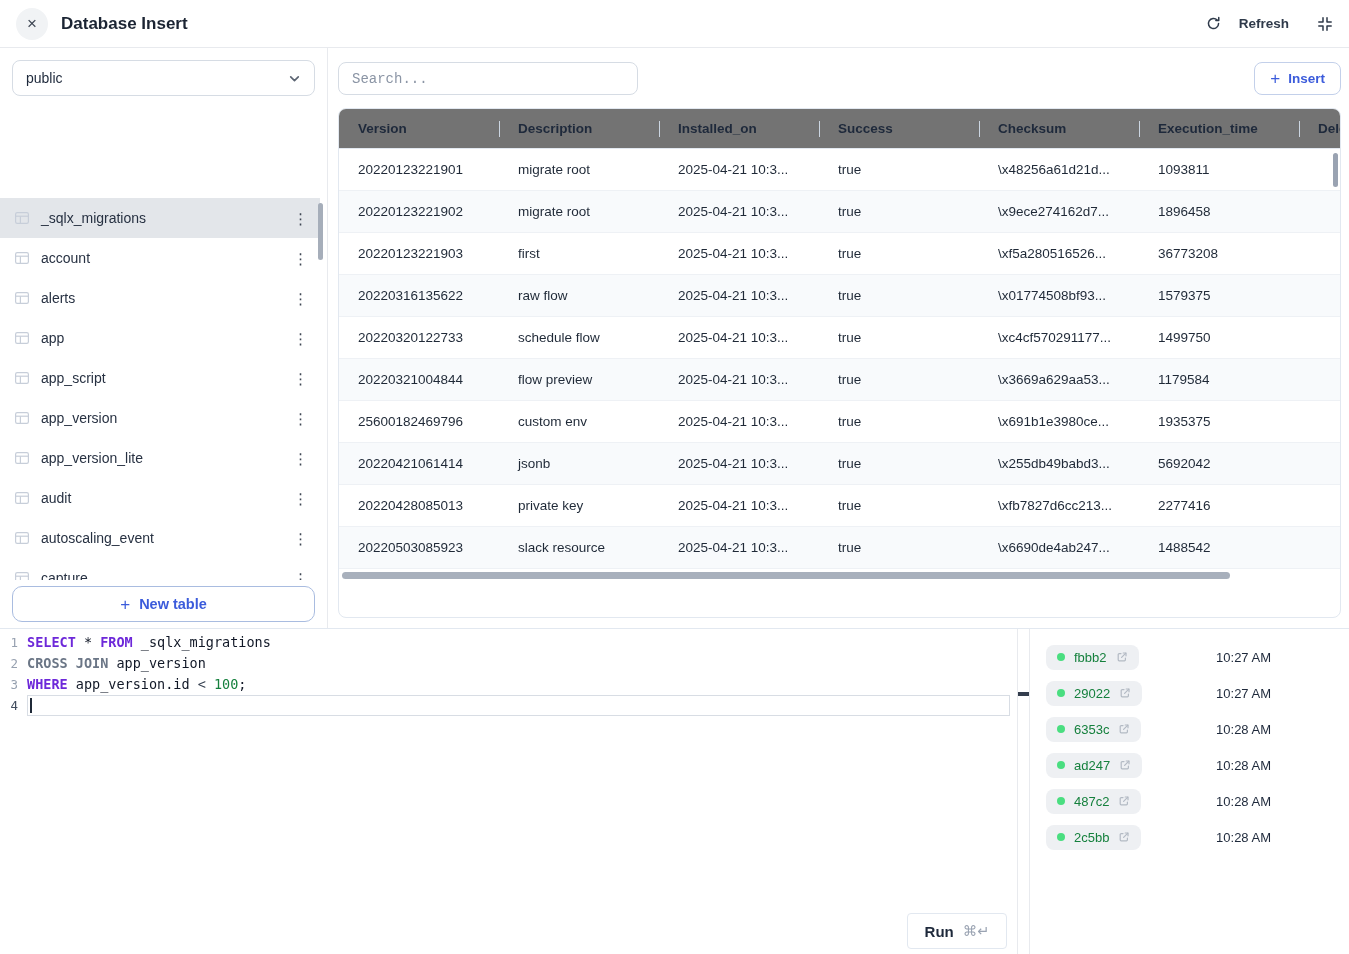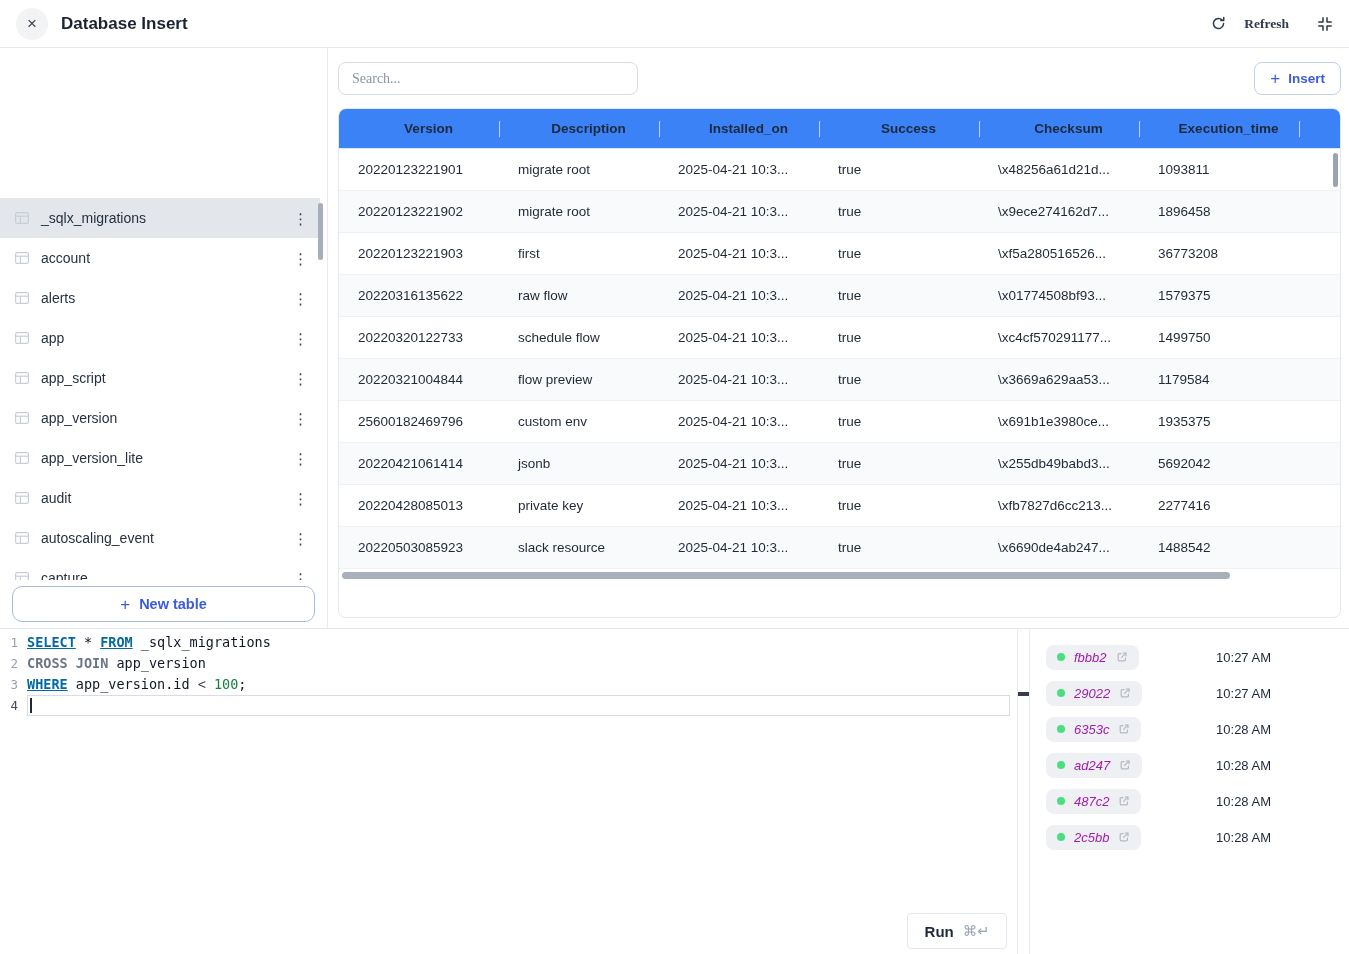--- a/index.html
+++ b/index.html
@@ -9,33 +9,33 @@
 
   
   .topbar { height:48px; display:flex; align-items:center; padding:0 16px;
             border-bottom:1px solid #e8eaee; background:#fff; }
   .close-btn { width:32px; height:32px; border-radius:50%; background:#f1f3f5; border:none;
                font-size:17px; color:#3f4754; display:flex; align-items:center; justify-content:center;
                cursor:pointer; margin-right:13px; }
   .page-title { font-size:17px; font-weight:700; color:#1b2433; }
   .topbar-right { margin-left:auto; display:flex; align-items:center; gap:28px; }
   .refresh-btn { display:flex; align-items:center; gap:18px; background:none; border:none;
-                 font-family:Liberation Serif, serif; font-size:13.5px; font-weight:600; color:#2f3a4a; cursor:pointer; }
+                 font-family:Liberation Sans, sans-serif; font-size:13.5px; font-weight:600; color:#2f3a4a; cursor:pointer; }
   .icon-btn { background:none; border:none; cursor:pointer; display:flex; align-items:center; }
 
   
   .content { display:flex; height:580px; }
 
   .sidebar { width:328px; flex:0 0 328px; border-right:1px solid #e8eaee; position:relative;
              padding:12px 12px 0; background:#fff; }
   .schema-select { height:36px; border:1px solid #d6dce4; border-radius:8px; background:#fff;
                    display:flex; align-items:center; justify-content:space-between; padding:0 13px;
                    font-size:14px; color:#1e293b; margin-bottom:10px; cursor:pointer; }
   .side-search, .main-search { height:36px; border:1px solid #d6dce4; border-radius:8px;
-                   width:100%; padding:0 13px; font-family:Liberation Serif, serif; font-size:14px; color:#1e293b; outline:none; }
+                   width:100%; padding:0 13px; font-family:Liberation Mono, monospace; font-size:14px; color:#1e293b; outline:none; }
   .side-search::placeholder, .main-search::placeholder { color:#8b95a5; }
   .table-list { position:absolute; top:150px; left:0; right:7px; bottom:48px; overflow:hidden; }
   .side-item { height:40px; display:flex; align-items:center; gap:11px; padding:0 12px 0 14px;
                font-size:14px; color:#273142; cursor:pointer; }
   .side-item.selected { background:#e3e6ea; }
   .side-item .kebab { margin-left:auto; color:#3f4754; font-size:15px; letter-spacing:0;
                       background:none; border:none; cursor:pointer; line-height:1; }
   .side-scrollbar { position:absolute; right:4px; top:155px; width:5px; height:57px;
                     border-radius:3px; background:#a6aeba; }
   .new-table-btn { position:absolute; left:12px; right:12px; bottom:6px; height:36px;
@@ -46,22 +46,22 @@
 
   .main { flex:1; position:relative; padding:14px 8px 0 10px; overflow:hidden; }
   .main-toolbar { display:flex; justify-content:space-between; align-items:center; margin-bottom:13px; }
   .main-search { width:300px; height:33px; }
   .insert-btn { height:33px; padding:0 15px; border:1px solid #c3d0ea; border-radius:8px; background:#fff;
                 color:#3b5bdb; font-family:inherit; font-weight:700; font-size:13.5px;
                 display:flex; align-items:center; gap:8px; cursor:pointer; }
 
   .table-card { position:relative; border:1px solid #e2e8f0; border-radius:8px; height:510px;
                 overflow:hidden; background:#fff; }
-  .thead { display:flex; height:40px; background:#3b82f6; border-bottom:1px solid #e2e8f0;
-           align-items:center; overflow:hidden;text-align:center; }
+  .thead { display:flex; height:40px; background:#737373; border-bottom:1px solid #e2e8f0;
+           align-items:center; overflow:hidden; }
   .th { flex:0 0 160px; width:160px; padding-left:19px; font-size:13.5px; font-weight:700;
         color:#1e293b; position:relative; white-space:nowrap; }
   .th + .th::before { content:""; position:absolute; left:0; top:50%; transform:translateY(-50%);
         width:1px; height:16px; background:#cbd5e1; }
   .tbody { overflow:hidden; }
   .tr { display:flex; height:42px; align-items:center; border-bottom:1px solid #eef1f5; cursor:pointer; }
   .tr:nth-child(even) { background:#f8fafc; }
   .td { flex:0 0 160px; width:160px; padding-left:19px; font-size:13.5px; color:#1f2937; white-space:nowrap; }
   .h-scrollbar { position:absolute; left:3px; top:463px; width:888px; height:7px; border-radius:4px;
                  background:#a8b0bc; cursor:pointer; }
@@ -75,38 +75,38 @@
 
   
   .bottom { height:326px; border-top:1px solid #e2e8f0; display:flex; background:#fff; }
   .editor { flex:1; position:relative; padding-top:3px; font-family:"DejaVu Sans Mono", monospace; }
   .line { display:flex; height:21px; line-height:21px; font-size:13.5px; }
   .lnum { flex:0 0 27px; text-align:right; padding-right:9px; color:#97a1b0; font-size:12.5px; }
   .lcode { flex:1; white-space:pre; color:#111827; margin-right:7px; position:relative; }
   .line.active .lnum { color:#424d5e; }
   .line.active .lcode { border:1px solid #d8dde4; }
   .caret { position:absolute; left:2px; top:2px; width:1.5px; height:15px; background:#1f2937; }
-  .tk-kw  { color:#0369a1; font-weight:700;text-decoration:underline; }
+  .tk-kw  { color:#6d28d9; font-weight:700; }
   .tk-mod { color:#6b7686; font-weight:700; }
   .tk-num { color:#15803d; }
   .tk-op  { color:#374151; }
   .run-btn { position:absolute; right:10px; bottom:5px; height:36px; min-width:100px; padding:0 16px;
              border:1px solid #e2e8f0; border-radius:4px; background:#fff; display:flex; align-items:center;
              justify-content:center; gap:9px; cursor:pointer; font-family:"Liberation Sans", sans-serif; }
   .run-label { font-size:15px; font-weight:700; color:#1e293b; }
   .run-shortcut { font-size:14.5px; color:#9aa3b2; }
 
   .editor-gutter { width:13px; flex:0 0 13px; border-left:1px solid #e8eaee; border-right:1px solid #e8eaee;
                    position:relative; cursor:pointer; }
   .gutter-mark { position:absolute; top:63px; left:0; right:0; height:4px; background:#333d4d; }
 
   .history { flex:0 0 319px; padding:10px 16px; overflow:hidden; }
   .hist-row { display:flex; align-items:center; height:36px; }
   .pill { display:inline-flex; align-items:center; gap:9px; background:#eef0f3; border-radius:8px;
-          padding:5px 11px; font-size:13px; color:#a21caf; cursor:pointer; border:none; font-family:inherit;font-style:italic; }
+          padding:5px 11px; font-size:13px; color:#15803d; cursor:pointer; border:none; font-family:inherit; }
   .dot { width:8px; height:8px; border-radius:50%; background:#4ade80; }
   .time { margin-left:auto; margin-right:62px; font-size:13px; color:#1e293b; }
 </style>
 </head>
 <body>
 
 <div class="app">
 
   <header class="topbar">
     <button class="close-btn">
@@ -132,20 +132,28 @@
               <path d="M10 14.2V10h4.2"></path>
           </svg>
         </span>
       </button>
     </div>
   </header>
 
   <div class="content">
 
     <aside class="sidebar">
+      <div class="schema-select">
+        <span>public</span>
+        <span style="display:flex;">
+          <svg width="13" height="13" viewBox="0 0 12 12" fill="none" stroke="#5b6472" stroke-width="1.5" stroke-linecap="round" stroke-linejoin="round">
+              <path d="M2.5 4.5L6 8l3.5-3.5"></path>
+            </svg>
+        </span>
+      </div>
       <div class="table-list">
           <div class="side-item selected">
             <span style="display: flex;">
               <svg width="16" height="16" viewBox="0 0 16 16" fill="none" stroke="#c7ced9" stroke-width="1.2">
                 <rect x="1.6" y="2.6" width="12.8" height="10.8" rx="1.6"></rect>
                 <line x1="1.6" y1="6.2" x2="14.4" y2="6.2"></line>
                 <line x1="6.4" y1="6.2" x2="6.4" y2="13.4"></line>
               </svg>
             </span>
             <span>_sqlx_migrations</span>

